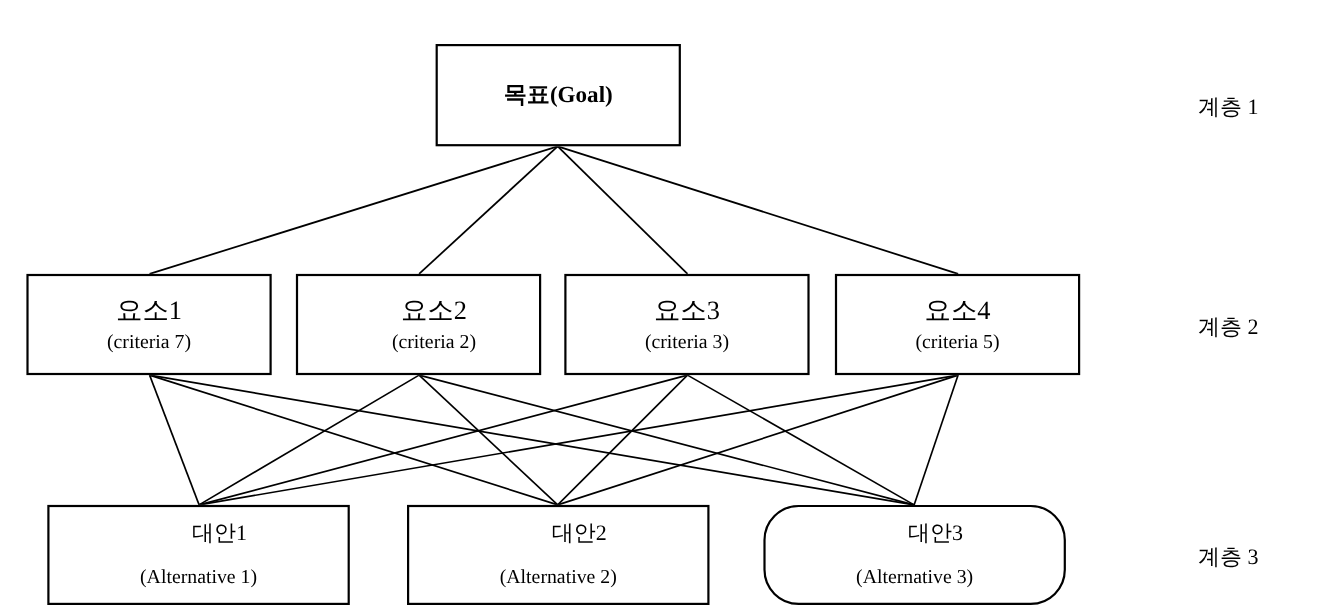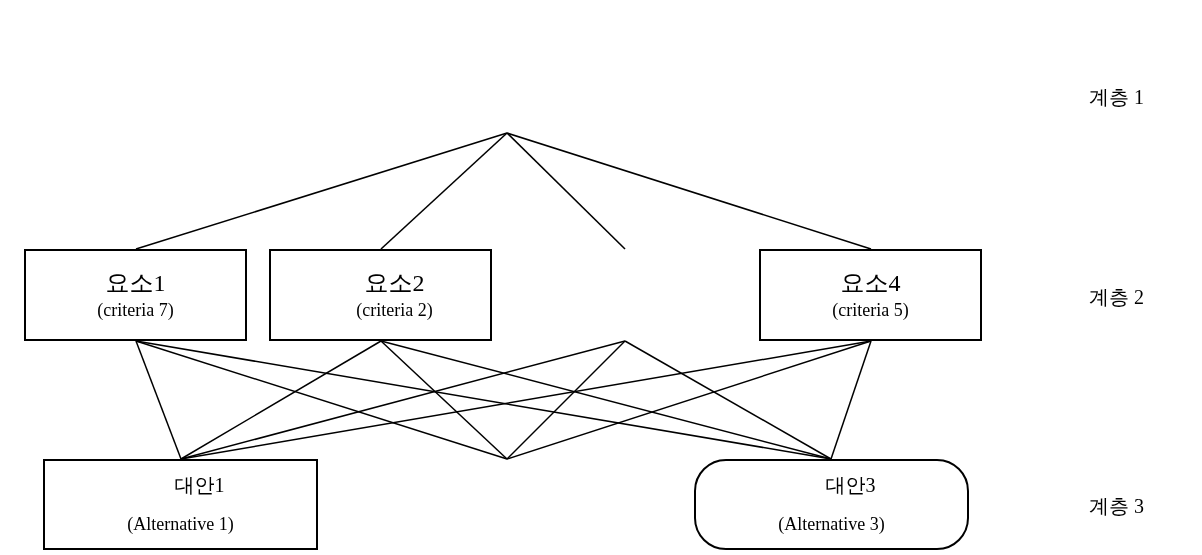--- a/index.html
+++ b/index.html
@@ -129,37 +129,48 @@
       <line x1="625" y1="341" x2="181" y2="459"></line>
       <line x1="625" y1="341" x2="507" y2="459"></line>
       <line x1="625" y1="341" x2="831" y2="459"></line>
 
       <line x1="871" y1="341" x2="181" y2="459"></line>
       <line x1="871" y1="341" x2="507" y2="459"></line>
       <line x1="871" y1="341" x2="831" y2="459"></line>
     </g>
   </svg>
 
+  <div class="node node-goal">
+    <span class="line1">목표(Goal)</span>
+  </div>
 
   <div class="node node-criteria c1">
     <span class="line1">요소1</span>
     <span class="line2">(criteria  7)</span>
   </div>
   <div class="node node-criteria c2">
     <span class="line1">요소2</span>
     <span class="line2">(criteria  2)</span>
   </div>
+  <div class="node node-criteria c3">
+    <span class="line1">요소3</span>
+    <span class="line2">(criteria  3)</span>
+  </div>
   <div class="node node-criteria c4">
     <span class="line1">요소4</span>
     <span class="line2">(criteria  5)</span>
   </div>
 
   <div class="node node-alternative a1">
     <span class="line1">대안1</span>
     <span class="line2">(Alternative  1)</span>
+  </div>
+  <div class="node node-alternative a2">
+    <span class="line1">대안2</span>
+    <span class="line2">(Alternative  2)</span>
   </div>
   <div class="node node-alternative a3">
     <span class="line1">대안3</span>
     <span class="line2">(Alternative  3)</span>
   </div>
 
   <div class="layer-label layer-1">계층 1</div>
   <div class="layer-label layer-2">계층 2</div>
   <div class="layer-label layer-3">계층 3</div>
 

